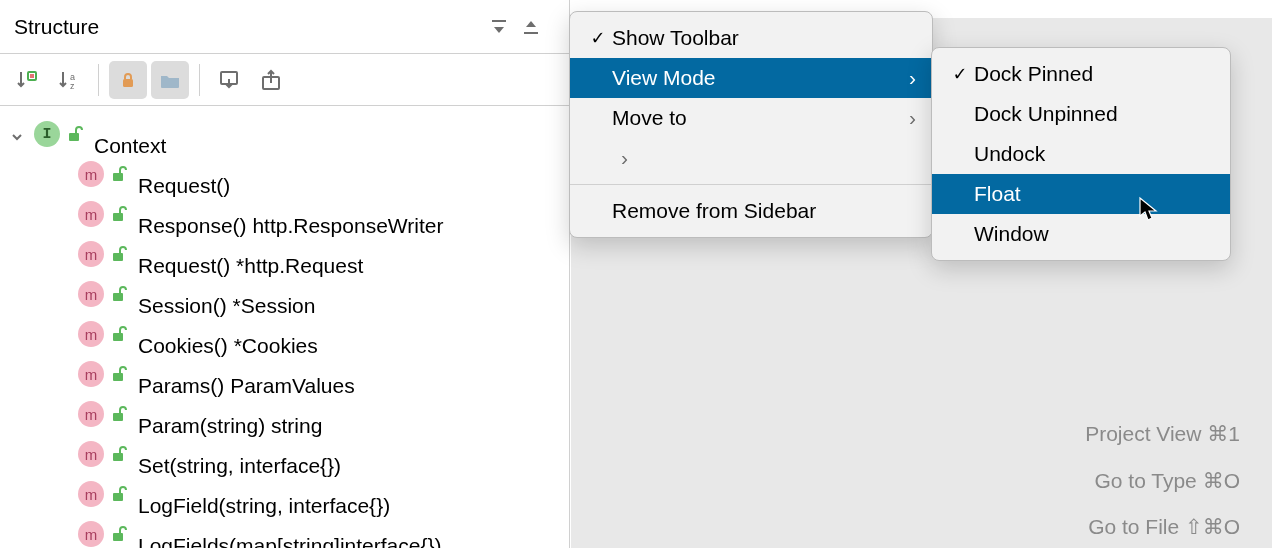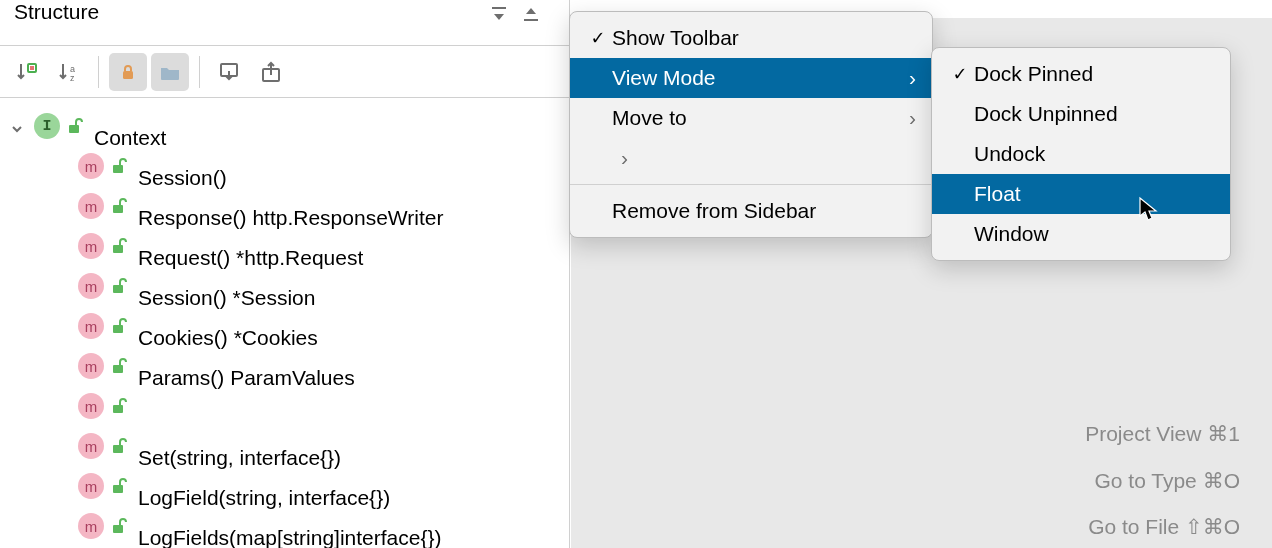--- a/index.html
+++ b/index.html
@@ -16,23 +16,24 @@
   }
   .left-panel {
     position: absolute;
     left: 0; top: 0;
     width: 570px;
     height: 548px;
     background: #fff;
     border-right: 1px solid #d0d0d0;
   }
   .panel-header {
-    height: 46px;
+    height: 54px;
     border-bottom: 1px solid #d0d0d0;
     display: flex;
+    align-items: center;
     padding: 0 10px 0 14px;
   }
   .panel-title {
     font-size: 21px;
     color: #000;
     flex: 1;
   }
   .header-icon {
     width: 28px; height: 28px;
     display: flex; align-items: center; justify-content: center;
@@ -256,21 +257,21 @@
       </span>
       <span class="member-text">Context</span>
     </div>
 
     <div class="tree-row child">
       <span class="m-badge">m</span>
       <span class="lock-green"><svg width="18" height="18" viewBox="0 0 18 18">
             <rect x="3" y="8" width="10" height="8" rx="1" fill="#5cb85c"></rect>
             <path d="M10 8 v-3 a3 3 0 0 1 6 0" fill="none" stroke="#5cb85c" stroke-width="2"></path>
           </svg></span>
-      <span class="member-text">Session()</span>
+      <span class="member-text">Request()</span>
     </div>
     <div class="tree-row child">
       <span class="m-badge">m</span>
       <span class="lock-green"><svg width="18" height="18" viewBox="0 0 18 18">
             <rect x="3" y="8" width="10" height="8" rx="1" fill="#5cb85c"></rect>
             <path d="M10 8 v-3 a3 3 0 0 1 6 0" fill="none" stroke="#5cb85c" stroke-width="2"></path>
           </svg></span>
       <span class="member-text">Response() http.ResponseWriter</span>
     </div>
     <div class="tree-row child">
@@ -304,20 +305,21 @@
             <path d="M10 8 v-3 a3 3 0 0 1 6 0" fill="none" stroke="#5cb85c" stroke-width="2"></path>
           </svg></span>
       <span class="member-text">Params() ParamValues</span>
     </div>
     <div class="tree-row child">
       <span class="m-badge">m</span>
       <span class="lock-green"><svg width="18" height="18" viewBox="0 0 18 18">
             <rect x="3" y="8" width="10" height="8" rx="1" fill="#5cb85c"></rect>
             <path d="M10 8 v-3 a3 3 0 0 1 6 0" fill="none" stroke="#5cb85c" stroke-width="2"></path>
           </svg></span>
+      <span class="member-text">Param(string) string</span>
     </div>
     <div class="tree-row child">
       <span class="m-badge">m</span>
       <span class="lock-green"><svg width="18" height="18" viewBox="0 0 18 18">
             <rect x="3" y="8" width="10" height="8" rx="1" fill="#5cb85c"></rect>
             <path d="M10 8 v-3 a3 3 0 0 1 6 0" fill="none" stroke="#5cb85c" stroke-width="2"></path>
           </svg></span>
       <span class="member-text">Set(string, interface{})</span>
     </div>
     <div class="tree-row child">

